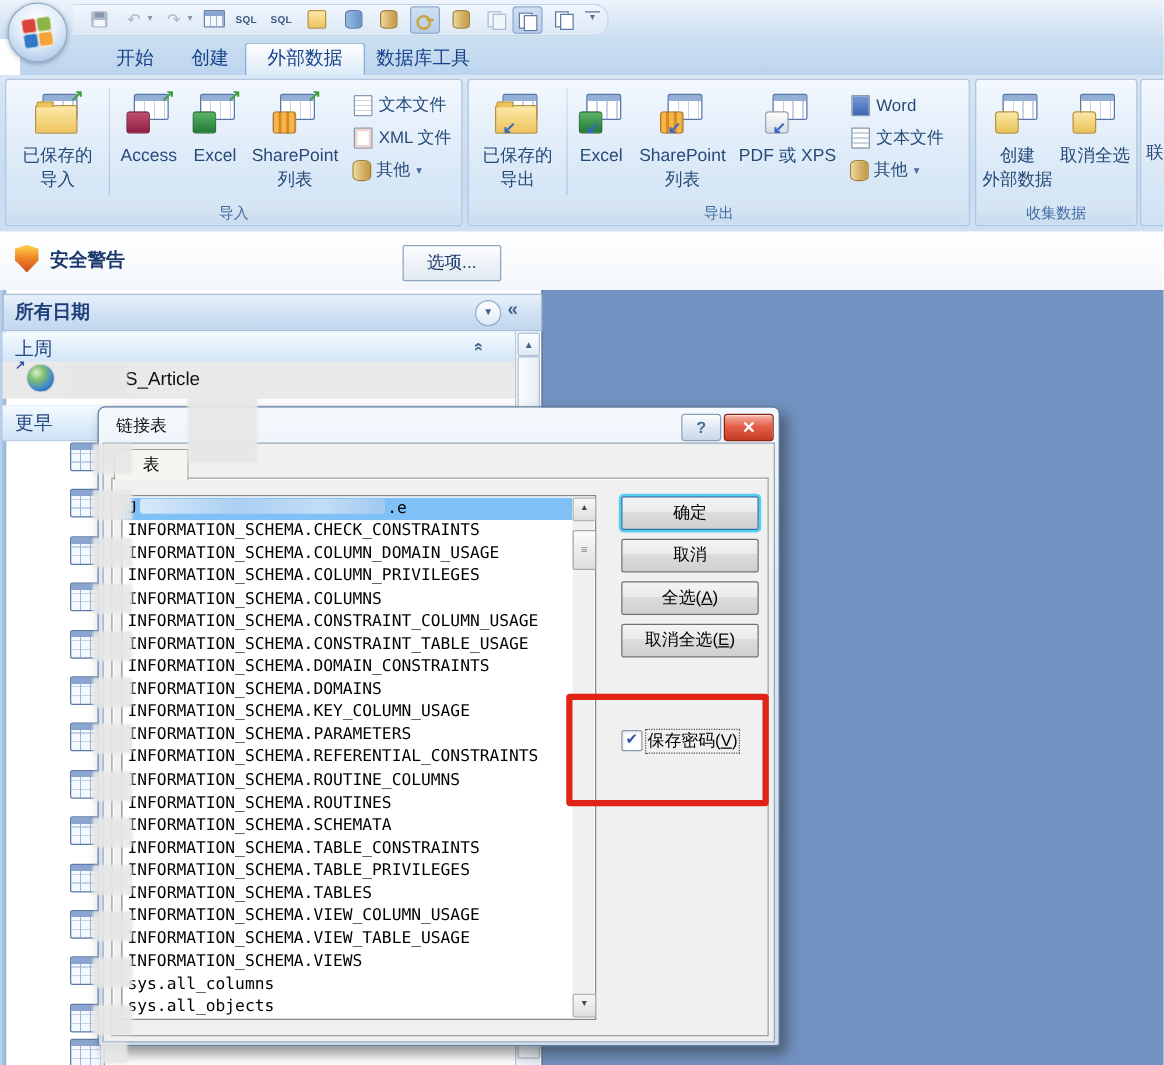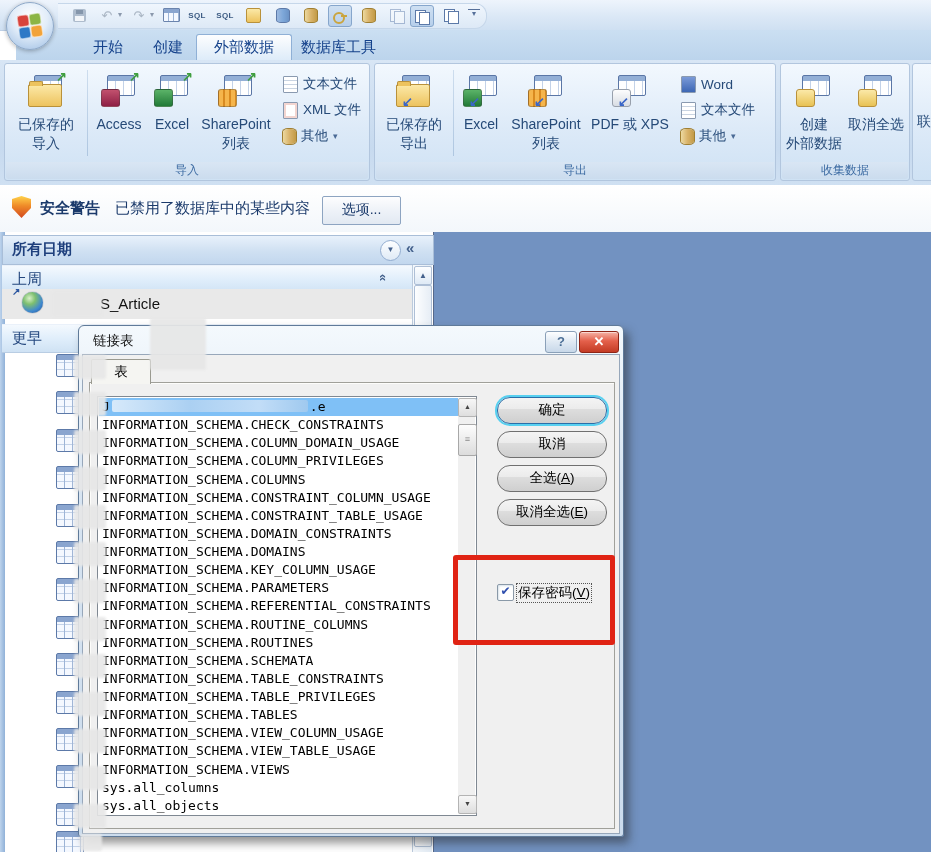--- a/index.html
+++ b/index.html
@@ -148,21 +148,21 @@
   .lrow{height:18.13px;font:13px/18px "DejaVu Sans Mono","Liberation Mono",monospace;color:#000;padding-left:3px;white-space:nowrap}
   .lrow.sel{background:#7fc0f6}
   .blur-inline{display:inline-block;width:196px;height:12px;margin:0 2px;vertical-align:-1px;border-radius:2px;
     background:linear-gradient(90deg,#d6e9fa,#abd0f2 40%,#c2ddf7 75%,#9fc9ef)}
   .lscroll{position:absolute;top:1px;right:1px;width:17px;bottom:1px;background:#f0f0f0}
   .lsb{position:absolute;left:0;width:17px;height:17px;background:linear-gradient(#f7f7f7,#dedede);border:1px solid #b4b4b4;border-radius:2px;
     text-align:center;line-height:16px;font-size:7px;color:#444}
   .lsthumb{position:absolute;left:0;top:26px;width:17px;height:30px;background:linear-gradient(#fdfdfd,#dcdcdc);border:1px solid #a8a8a8;border-radius:2px;
     text-align:center;line-height:28px;font-size:9px;color:#8a8a8a}
   .vbtn{position:absolute;left:414px;width:108px;height:25px;text-align:center;line-height:23px;font-size:13.5px;color:#000;
-    background:linear-gradient(#f4f4f4,#ebebeb 45%,#dddddd 46%,#cfcfcf);border:1px solid #707070;border-radius:13px}
+    background:linear-gradient(#f4f4f4,#ebebeb 45%,#dddddd 46%,#cfcfcf);border:1px solid #707070;border-radius:2px}
   .vbtn.default{box-shadow:0 0 0 2px #57d0f0;border-color:#2a6ea8}
   .u{text-decoration:underline}
   .redbox{position:absolute;left:370px;top:200px;width:152px;height:80px;border:5px solid #e02314;border-radius:3px;z-index:6}
   .cbx{position:absolute;left:414px;top:229px;width:15px;height:15px;background:#fff;border:1px solid #8a99a8;border-radius:2px;
     text-align:center;line-height:13px;font-size:12px;color:#2f4fae;box-shadow:inset 1px 1px 2px #d8e2ea}
   .cbxlbl{position:absolute;left:434px;top:229px;font-size:13.5px;color:#000;outline:1px dotted #555;padding:0 1px}
 </style>
 </head>
 <body>
 
@@ -347,21 +347,20 @@
       <div class="grplabel">收集数据</div>
     </div>
 
     <div class="grp" style="left:912px;width:26px"></div>
     <div class="partialtxt" style="left:917px;top:53px">联</div>
   </div>
 
   <div class="abs msgbar"></div>
   <div class="abs shield"></div>
   <div class="abs msgbold">安全警告</div>
-  <div class="abs msgtext">已禁用了数据库中的某些内容</div>
   <div class="abs msgbtn">选项...</div>
 
   <div class="abs workspace"></div>
   <div class="abs pane"></div>
   <div class="abs panestrip"></div>
 
   <div class="abs navheader"></div>
   <div class="abs navtitle">所有日期</div>
   <div class="abs navddc">▼</div>
   <div class="abs navcollapse">«</div>

